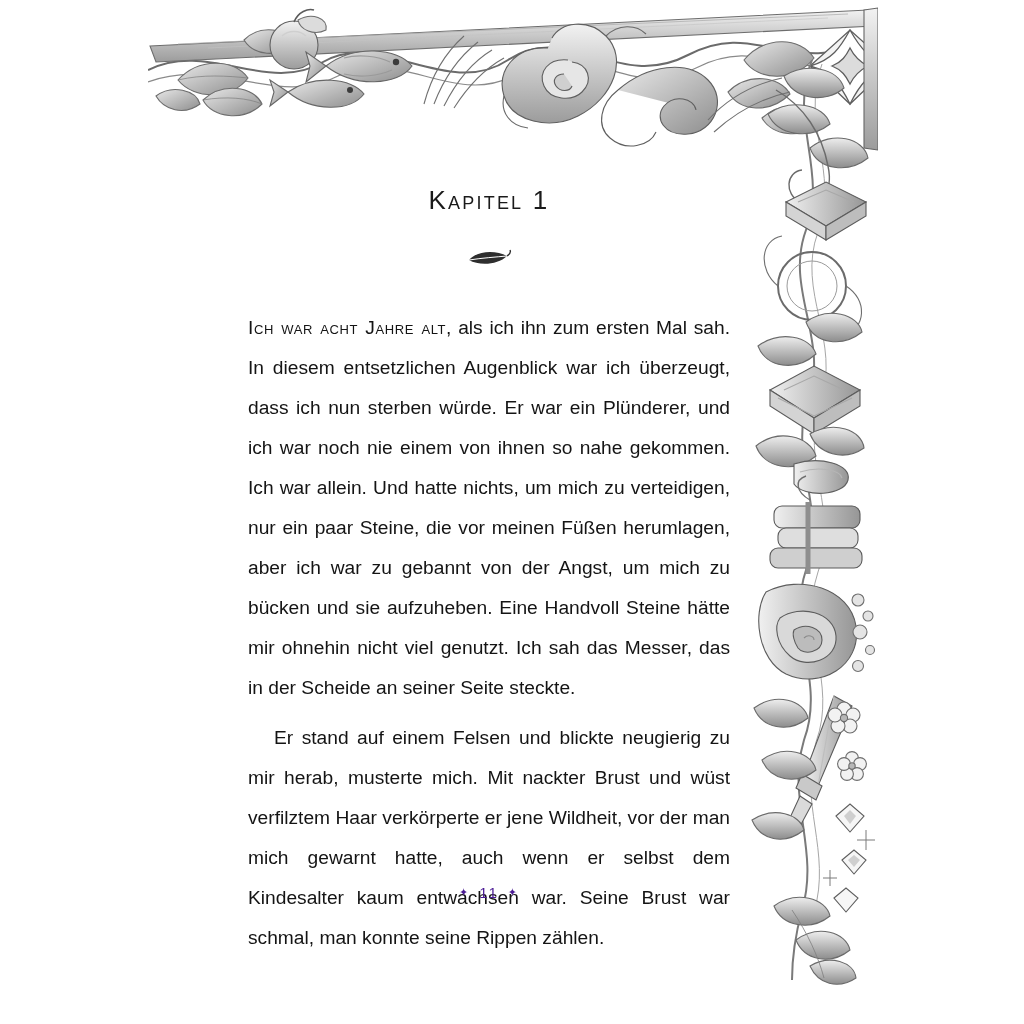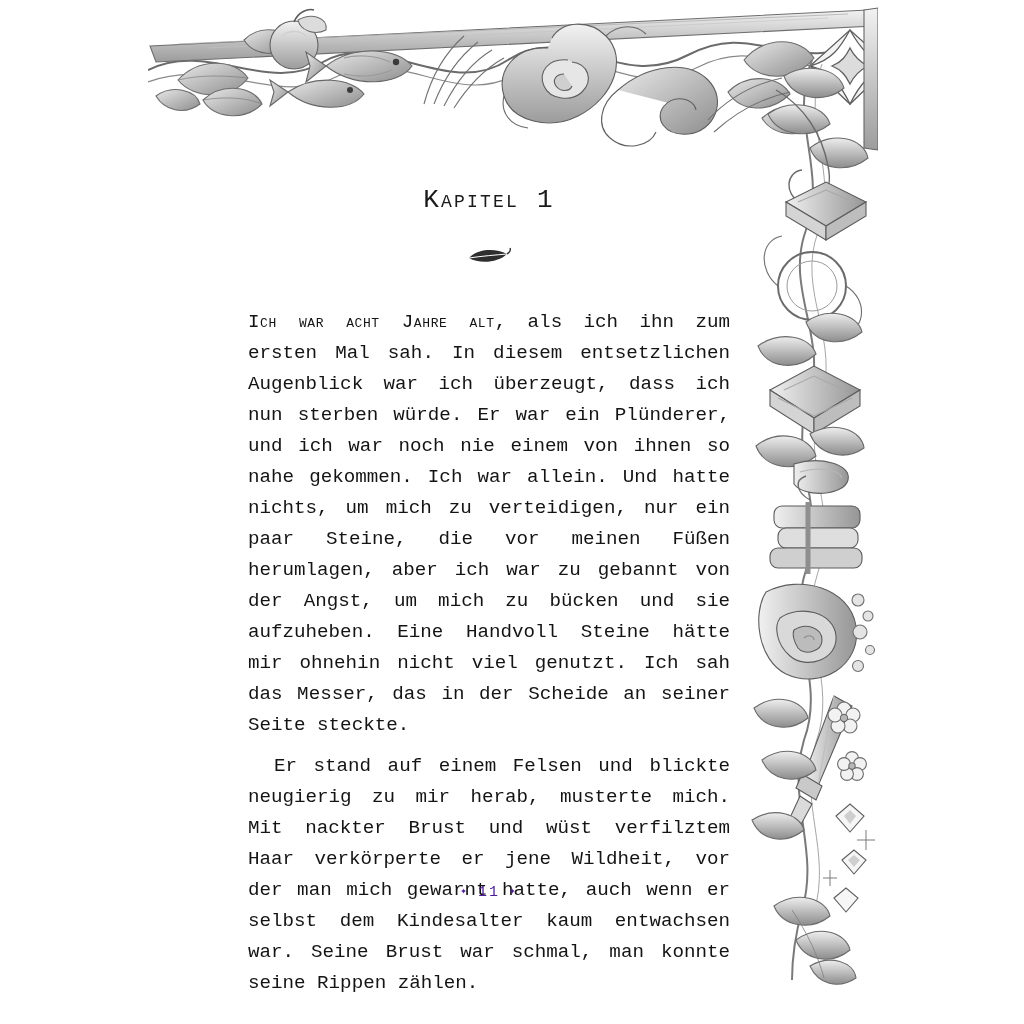--- a/index.html
+++ b/index.html
@@ -6,21 +6,21 @@
     margin: 0;
     padding: 0;
     background: #ffffff;
   }
   .page {
     position: relative;
     width: 1024px;
     height: 1024px;
     background: #ffffff;
     overflow: hidden;
-    font-family: Liberation Mono, monospace;
+    font-family: Liberation Sans, sans-serif;
     color: #171717;
   }
 
   
   .ornament-top {
     position: absolute;
     left: 148px;
     top: 0px;
     width: 730px;
     height: 175px;
@@ -64,21 +64,21 @@
     font-style: italic;
     font-size: 19.5px;
     margin-top: 22px;
     letter-spacing: .3px;
     color: #141414;
   }
 
   .body-text {
     margin-top: 40px;
     font-size: 19.2px;
-    line-height: 31px;
+    line-height: 40px;
     text-align: justify;
     text-justify: inter-word;
     color: #141414;
     hyphens: manual;
   }
   .body-text p { margin: 0; }
   .body-text p + p { text-indent: 26px; margin-top: 10px; }
   .smallcaps-open {
     font-variant: small-caps;
     letter-spacing: .6px;

